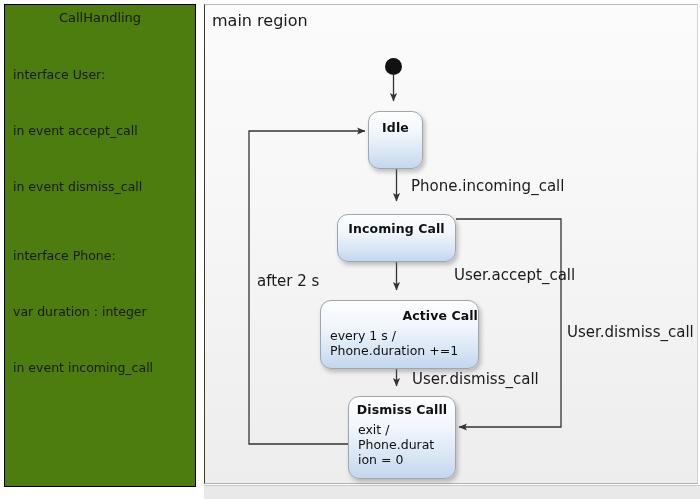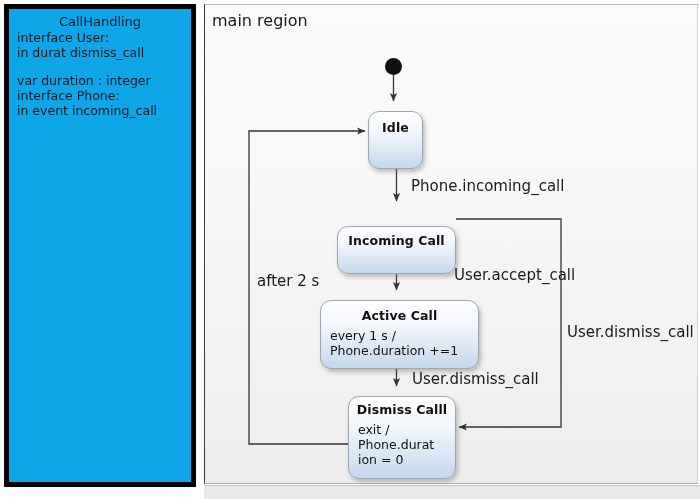--- a/index.html
+++ b/index.html
@@ -16,37 +16,38 @@
     overflow: hidden;
   }
 
   
   #decl-panel {
     position: absolute;
     left: 4px;
     top: 4px;
     width: 192px;
     height: 483px;
-    background: #0ea5e9;
-    border: 5px solid #000000;
+    background: #4d7c0f;
+    border: 1px solid #000000;
     box-sizing: border-box;
   }
   #decl-title {
     text-align: center;
     font-size: 13px;
     color: #1a1a1a;
     margin-top: 5px;
     line-height: 16px;
   }
   .decl-line {
     font-size: 12.5px;
     color: #1a1a1a;
     line-height: 15px;
     padding-left: 8px;
     white-space: pre;
+    margin-top: 41px;
   }
   .decl-gap {
     height: 13px;
   }
 
   
   #main-region {
     position: absolute;
     left: 204px;
     top: 4px;
@@ -110,27 +111,27 @@
     font-size: 12.5px;
     color: #101010;
     line-height: 15px;
     padding-left: 9px;
     padding-right: 9px;
     margin-top: 5px;
     white-space: pre-line;
   }
 
   #state-idle        { left: 368px; top: 103px;  width: 55px;  height: 58px; }
-  #state-incoming    { left: 337px; top: 218px;  width: 119px; height: 48px; }
+  #state-incoming    { left: 337px; top: 206px;  width: 119px; height: 48px; }
   #state-active      { left: 320px; top: 292px;  width: 159px; height: 69px; }
   #state-dismiss     { left: 348px; top: 388px;  width: 108px; height: 83px; }
 
   #state-idle .state-name     { margin-top: 8px; }
   #state-incoming .state-name { margin-top: 6px; }
-  #state-active .state-name   { margin-top: 7px; }
+  #state-active .state-name   { margin-top: 7px; text-align: right; }
   #state-dismiss .state-name  { margin-top: 5px; }
 
   
   #initial-node {
     position: absolute;
     left: 385px;
     top: 58px;
     width: 17px;
     height: 17px;
     border-radius: 50%;
@@ -151,24 +152,25 @@
   #lbl-dismiss-r { left: 567px; top: 323px; }
 </style>
 </head>
 <body>
 
 <div id="root">
 
   <div id="decl-panel">
     <div id="decl-title">CallHandling</div>
     <div class="decl-line">interface User:</div>
-    <div class="decl-line">in durat dismiss_call</div>
+    <div class="decl-line">in event accept_call</div>
+    <div class="decl-line">in event dismiss_call</div>
     <div class="decl-gap"></div>
+    <div class="decl-line">interface Phone:</div>
     <div class="decl-line">var duration : integer</div>
-    <div class="decl-line">interface Phone:</div>
     <div class="decl-line">in event incoming_call</div>
   </div>
 
   <div id="main-region">
     <div id="region-label">main region</div>
   </div>
   <div id="bottom-band"></div>
 
   <svg id="edges">
     <defs>

